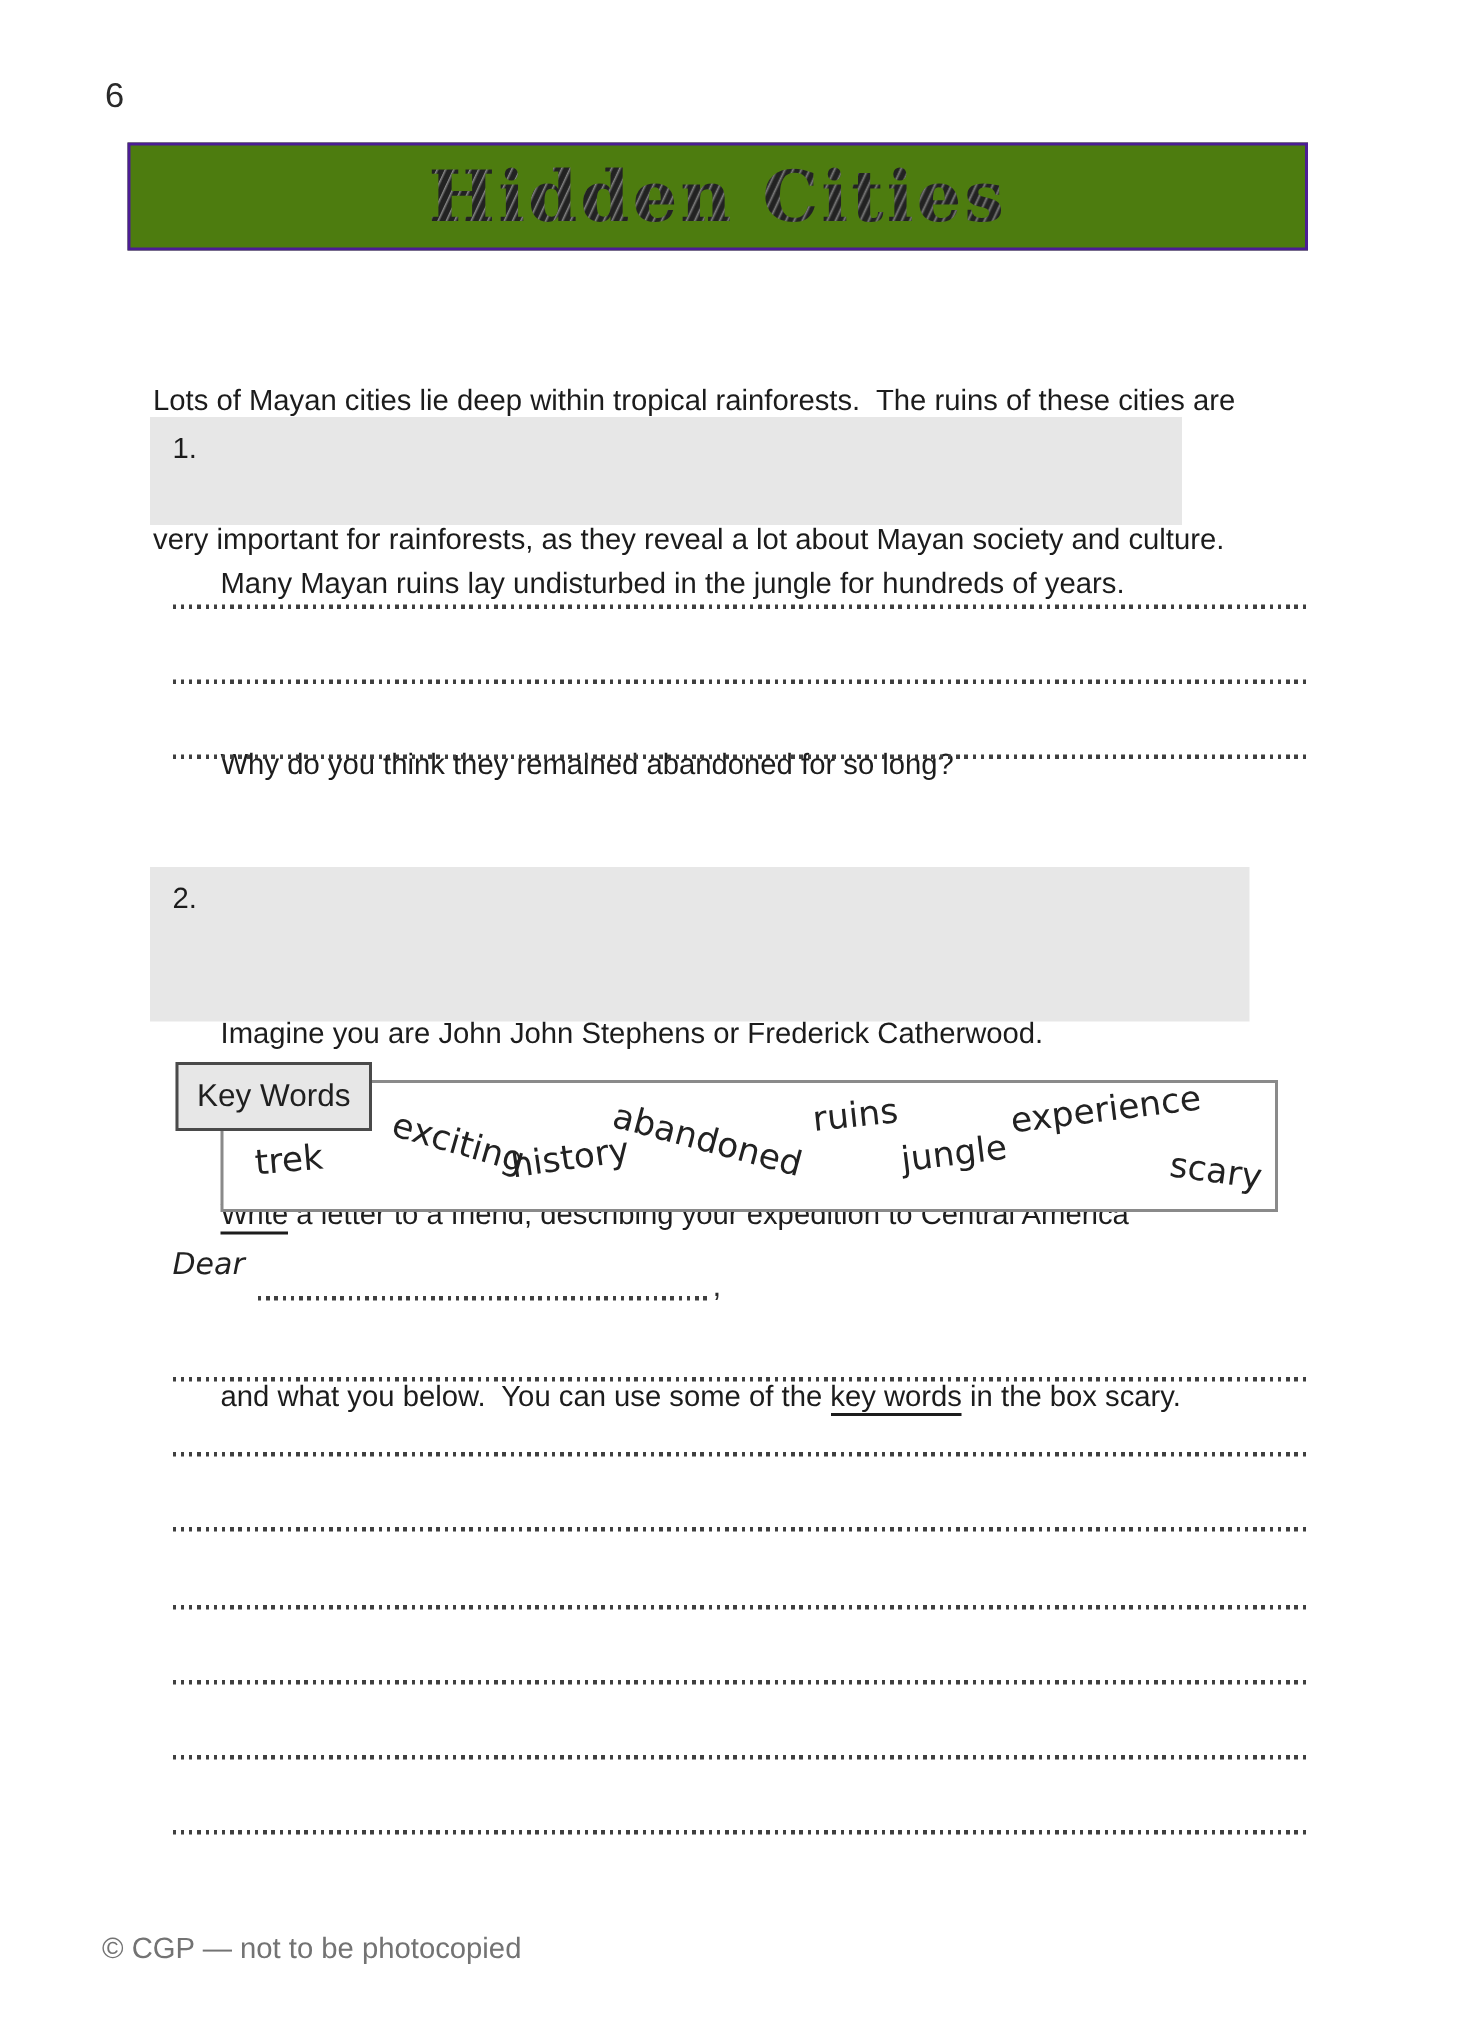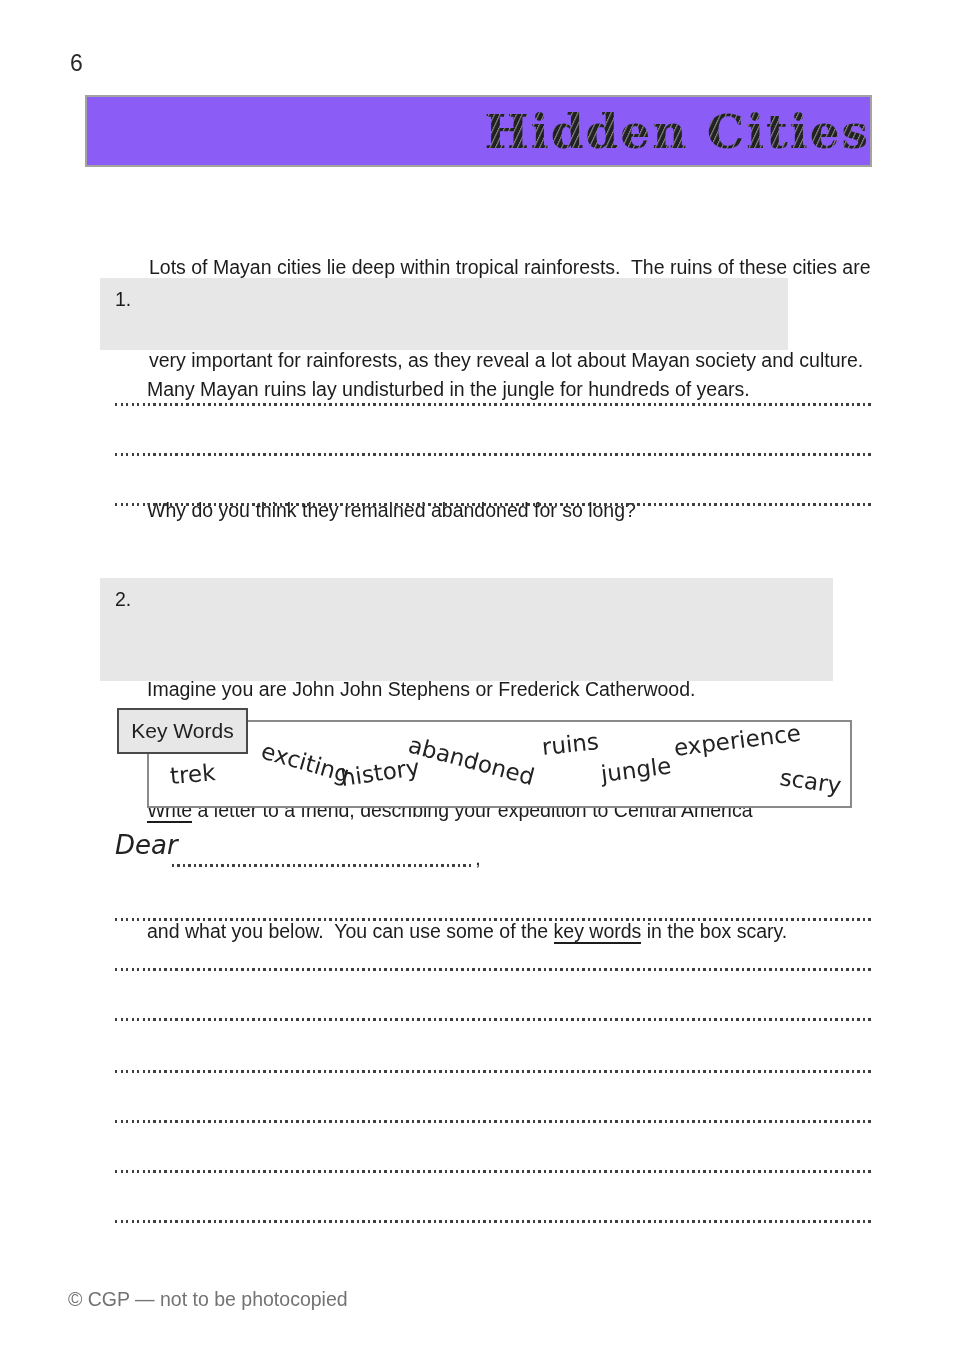--- a/index.html
+++ b/index.html
@@ -15,24 +15,24 @@
   
   .page-num {
     position:absolute; left:70px; top:50px;
     font-size:23px; color:#2a2a2a;
   }
 
   
   .title-box {
     position:absolute; left:85px; top:95px;
     width:787px; height:72px;
-    background:#8b5cf6;
-    border:2px solid #a3a3a3;
-    box-sizing:border-box;
-    display:flex; align-items:center; justify-content:flex-end;
+    background:#4d7c0f;
+    border:2px solid #4c1d95;
+    box-sizing:border-box;
+    display:flex; align-items:center; justify-content:center;
   }
   .title-text {
     font-family:"DejaVu Serif", serif;
     font-weight:700;
     font-size:47px;
     letter-spacing:2px;
     color:#2e2e2e;
   }
   @supports ((-webkit-background-clip: text) or (background-clip: text)) {
     .title-text {
@@ -43,21 +43,21 @@
     }
   }
 
   
   .intro {
     position:absolute; left:102px; top:190px;
     font-size:19.5px; line-height:31px;
     white-space:pre;
     color:#1c1c1c;
   }
-  .intro span { display:block;margin-left:47px; }
+  .intro span { display:block; }
 
   
   .q-block {
     position:absolute;
     background:#e7e7e7;
     box-sizing:border-box;
     padding:6px 0 6px 15px;
     font-size:19.5px; line-height:31px;
     color:#1c1c1c;
   }
@@ -111,21 +111,21 @@
   .kw-trek       { left:170px; top:763px; transform:rotate(-5deg); }
   .kw-history    { left:341px; top:765px; transform:rotate(-8deg); }
   .kw-jungle     { left:601px; top:761px; transform:rotate(-7deg); }
   .kw-scary      { left:780px; top:764px; transform:rotate(8deg); }
 
   
   .dear {
     position:absolute; left:115px; top:830px;
     font-family:"DejaVu Sans", sans-serif;
     font-style:italic;
-    font-size:26px; color:#222222;
+    font-size:20px; color:#222222;
   }
   .name-line { left:172px; top:864px; width:300px; }
   .name-comma {
     position:absolute; left:475px; top:846px;
     font-size:21px; color:#2a2a2a;
   }
 
   
   .footer {
     position:absolute; left:68px; top:1288px;

